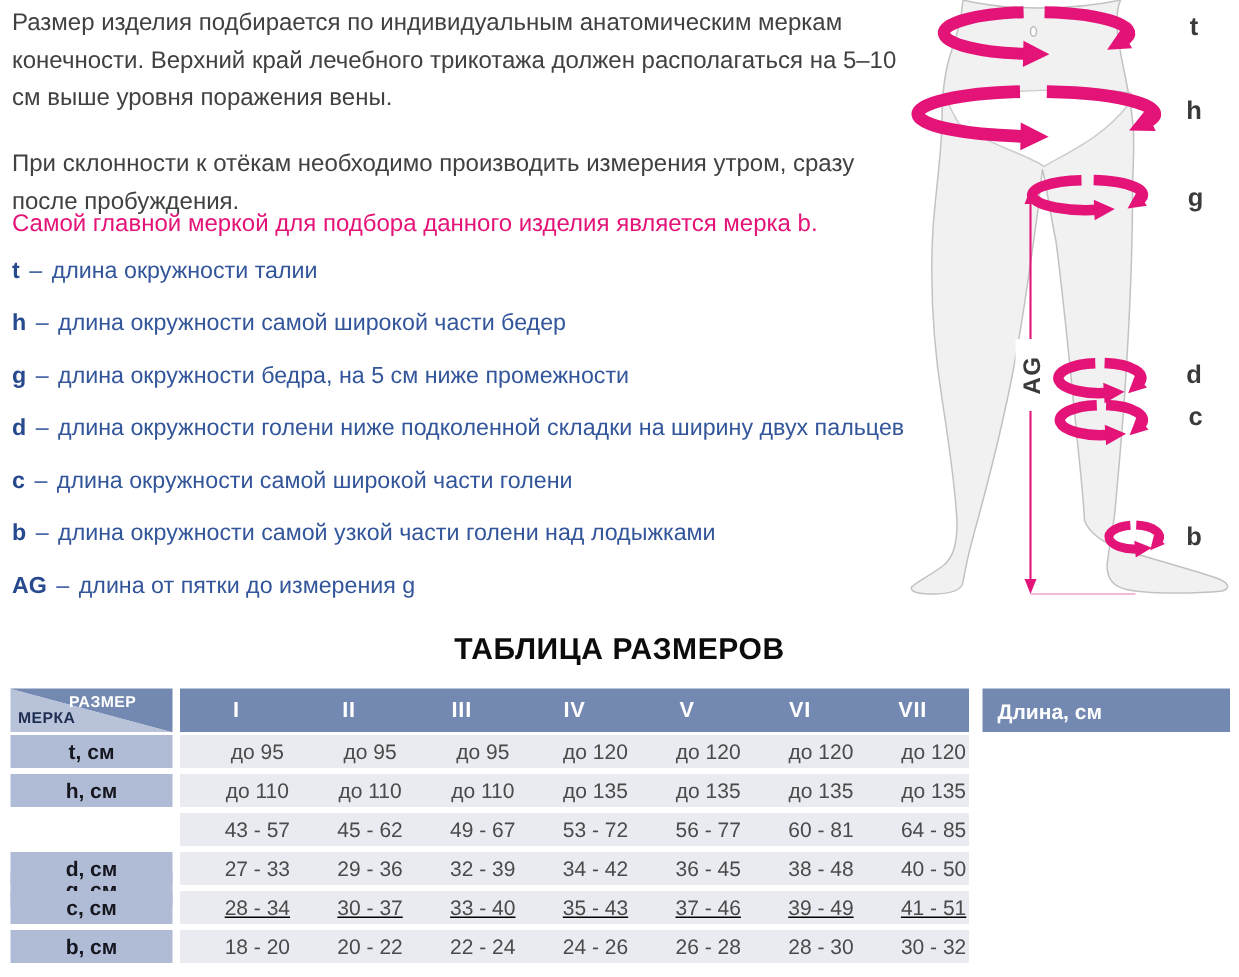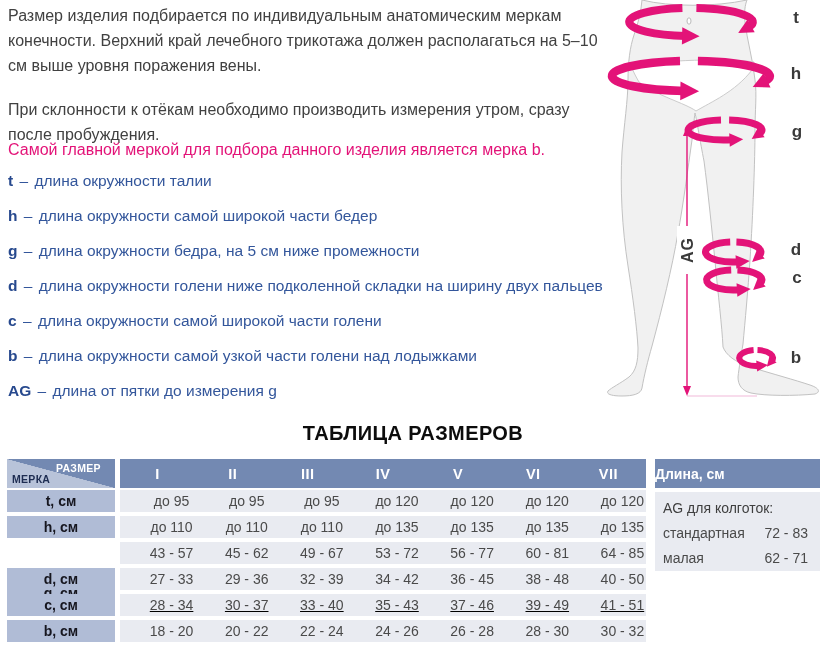--- a/index.html
+++ b/index.html
@@ -28,29 +28,29 @@
   .m-dash{padding:0 2px;}
   
   .diagram{position:absolute;left:595px;top:0;}
   .diag-label{font:bold 17px "Liberation Sans",sans-serif;fill:#3a3a3a;}
   .ag-text{font:bold 16px "Liberation Sans",sans-serif;fill:#3a3a3a;letter-spacing:1px;}
   
   .table-title{position:absolute;left:0;top:422px;width:826px;text-align:center;margin:0;
                font-size:20px;font-weight:bold;color:#0c0c0c;letter-spacing:.4px;}
   .corner-cell{position:absolute;left:7px;top:459px;width:108px;height:29px;
                background:linear-gradient(to top right,var(--corner-light) 49.6%,var(--hdr-blue) 50.2%);}
-  .corner-top{position:absolute;top:3px;left:38px;font-size:10.5px;font-weight:bold;color:#fff;letter-spacing:.3px;padding-left:11px;}
+  .corner-top{position:absolute;top:3px;left:28px;font-size:10.5px;font-weight:bold;color:#fff;letter-spacing:.3px;padding-left:11px;}
   .corner-bottom{position:absolute;bottom:3px;left:5px;font-size:10.5px;font-weight:bold;color:#1e2d52;letter-spacing:.3px;}
   .header-band{position:absolute;left:120px;top:459px;width:526px;height:29px;background:var(--hdr-blue);
                display:flex;}
   .col-cell{flex:1;display:flex;align-items:center;justify-content:center;
             color:#fff;font-size:14.5px;font-weight:bold;letter-spacing:.5px;}
   .right-header{position:absolute;left:655px;top:459px;width:165px;height:29px;background:var(--hdr-blue);
                 color:#fff;font-size:14px;font-weight:bold;display:flex;align-items:center;
-                box-sizing:border-box;}
+                padding-left:10px;box-sizing:border-box;}
   .t-row-label{position:absolute;left:7px;width:108px;height:22px;background:var(--label-blue);
                display:flex;align-items:center;justify-content:center;
                font-size:14px;font-weight:bold;color:#16161f;}
   .t-row-band{position:absolute;left:120px;width:526px;height:22px;background:var(--cell-gray);display:flex;}
   .t-cell{flex:1;display:flex;align-items:center;justify-content:center;
           font-size:14px;color:#4a4a4a;padding-left:28px;}
   .right-body{position:absolute;left:655px;top:492px;width:165px;height:79px;background:var(--cell-gray);
               box-sizing:border-box;padding:5px 12px 0 8px;font-size:14px;color:#3f3f3f;}
   .rb-sub{height:24px;line-height:22px;}
   .rb-row{height:25px;line-height:24px;display:flex;justify-content:space-between;color:#4a4a4a;}
@@ -213,27 +213,14 @@
         <div class="t-cell">18 - 20</div>
         <div class="t-cell">20 - 22</div>
         <div class="t-cell">22 - 24</div>
         <div class="t-cell">24 - 26</div>
         <div class="t-cell">26 - 28</div>
         <div class="t-cell">28 - 30</div>
         <div class="t-cell">30 - 32</div>
       </div>
     </div>
 
-  <div class="right-body">
-    <div class="rb-sub">AG для колготок:</div>
-    <div id="rb-rows">
-        <div class="rb-row">
-          <span>стандартная</span>
-          <span>72 - 83</span>
-        </div>
-        <div class="rb-row">
-          <span>малая</span>
-          <span>62 - 71</span>
-        </div>
-      </div>
-  </div>
 
 </div>
 
 </body></html>

